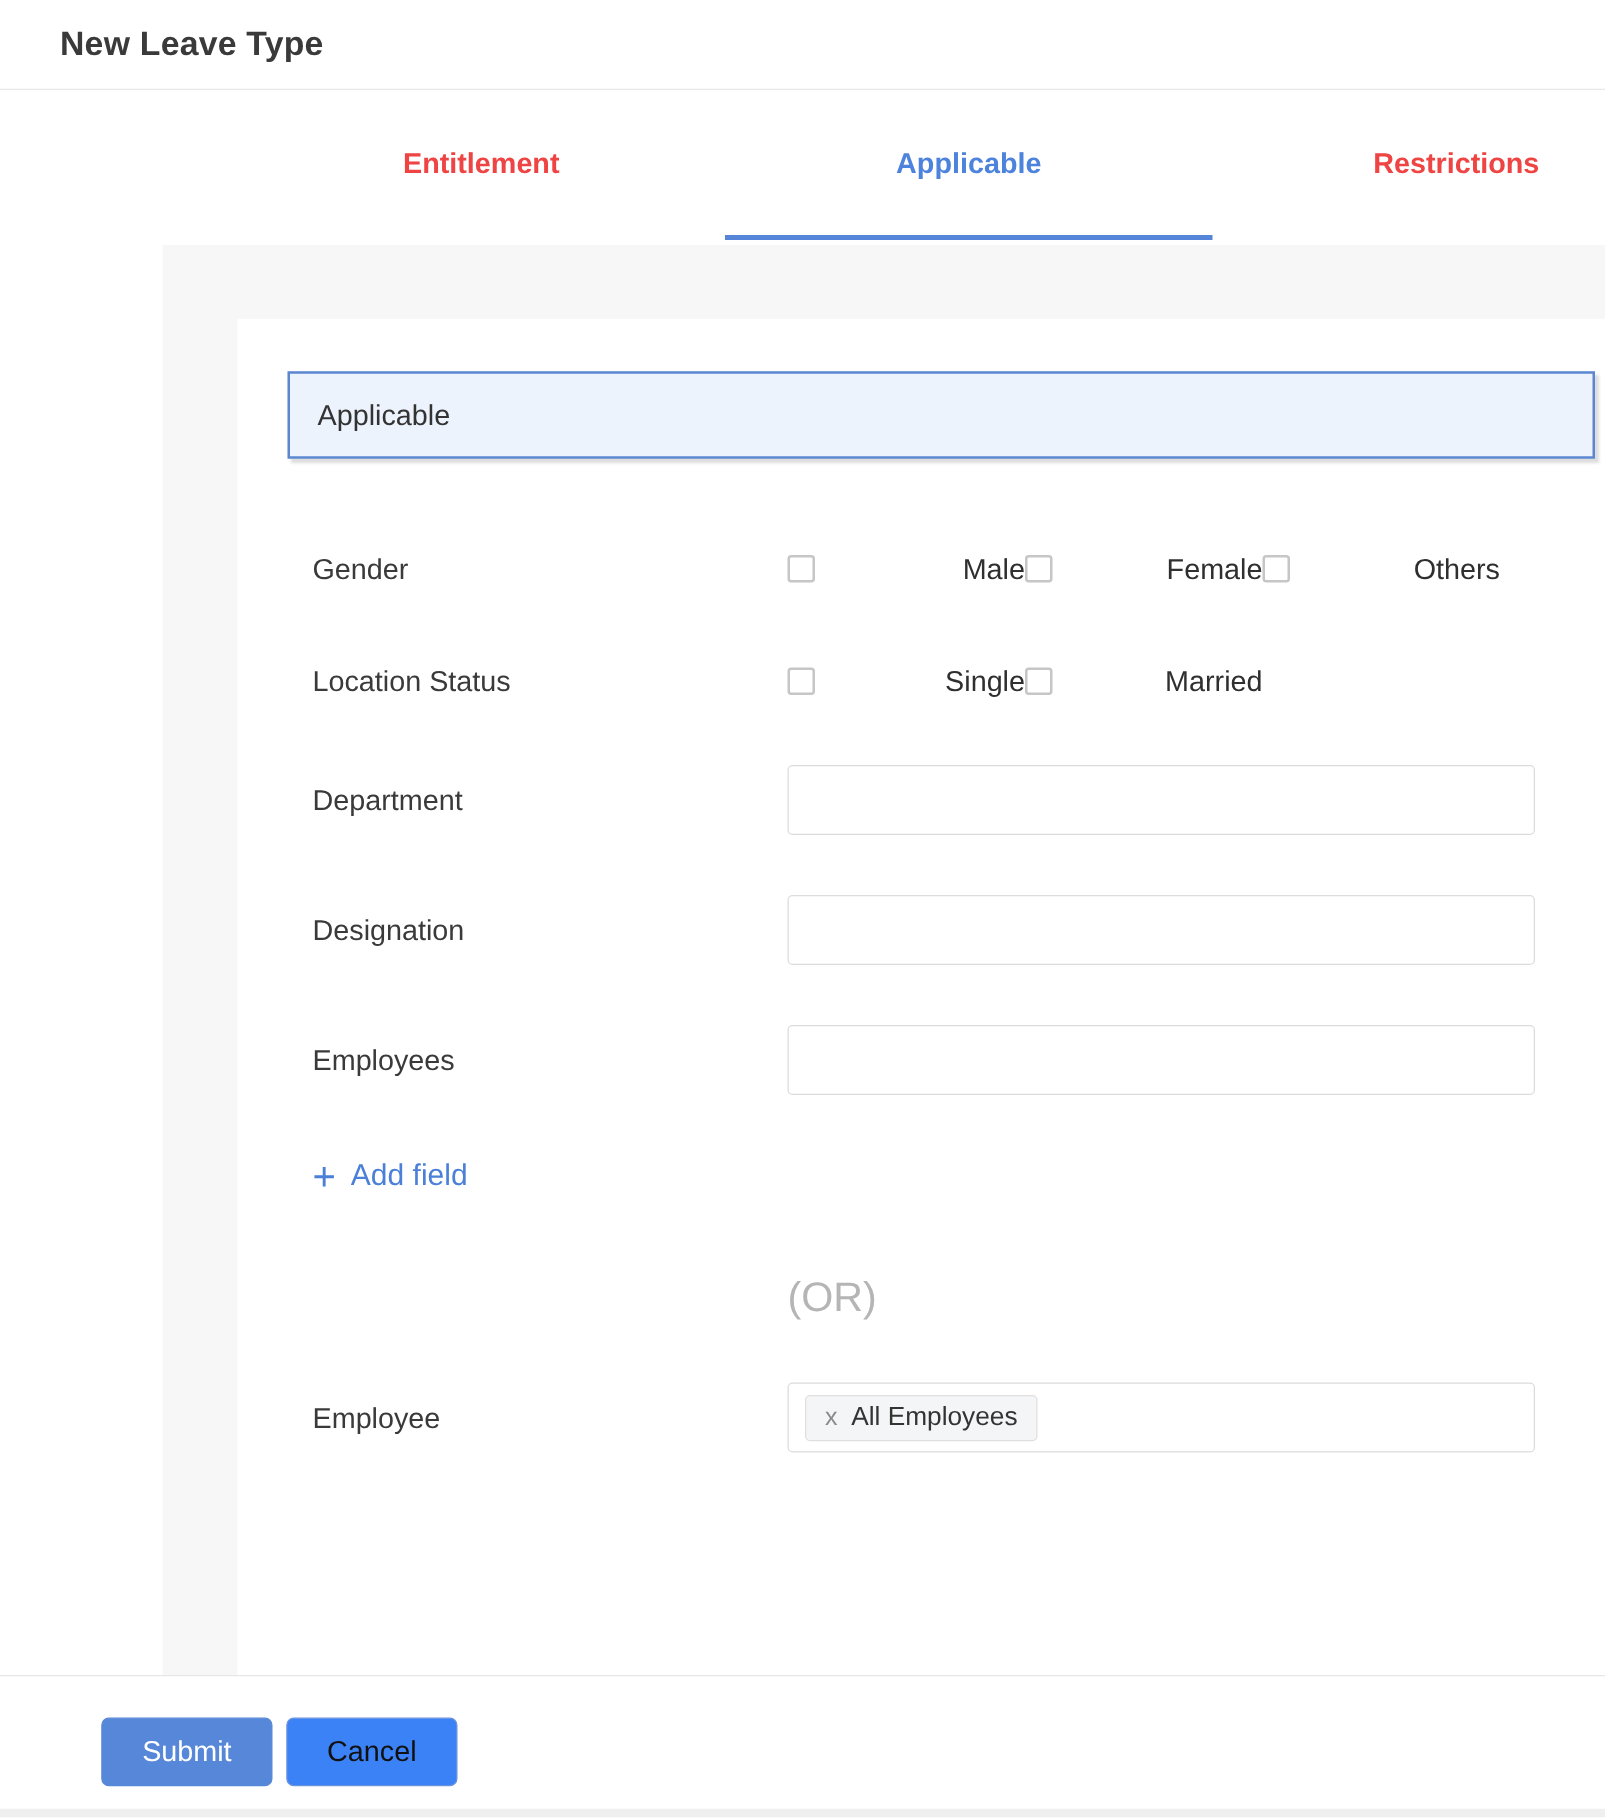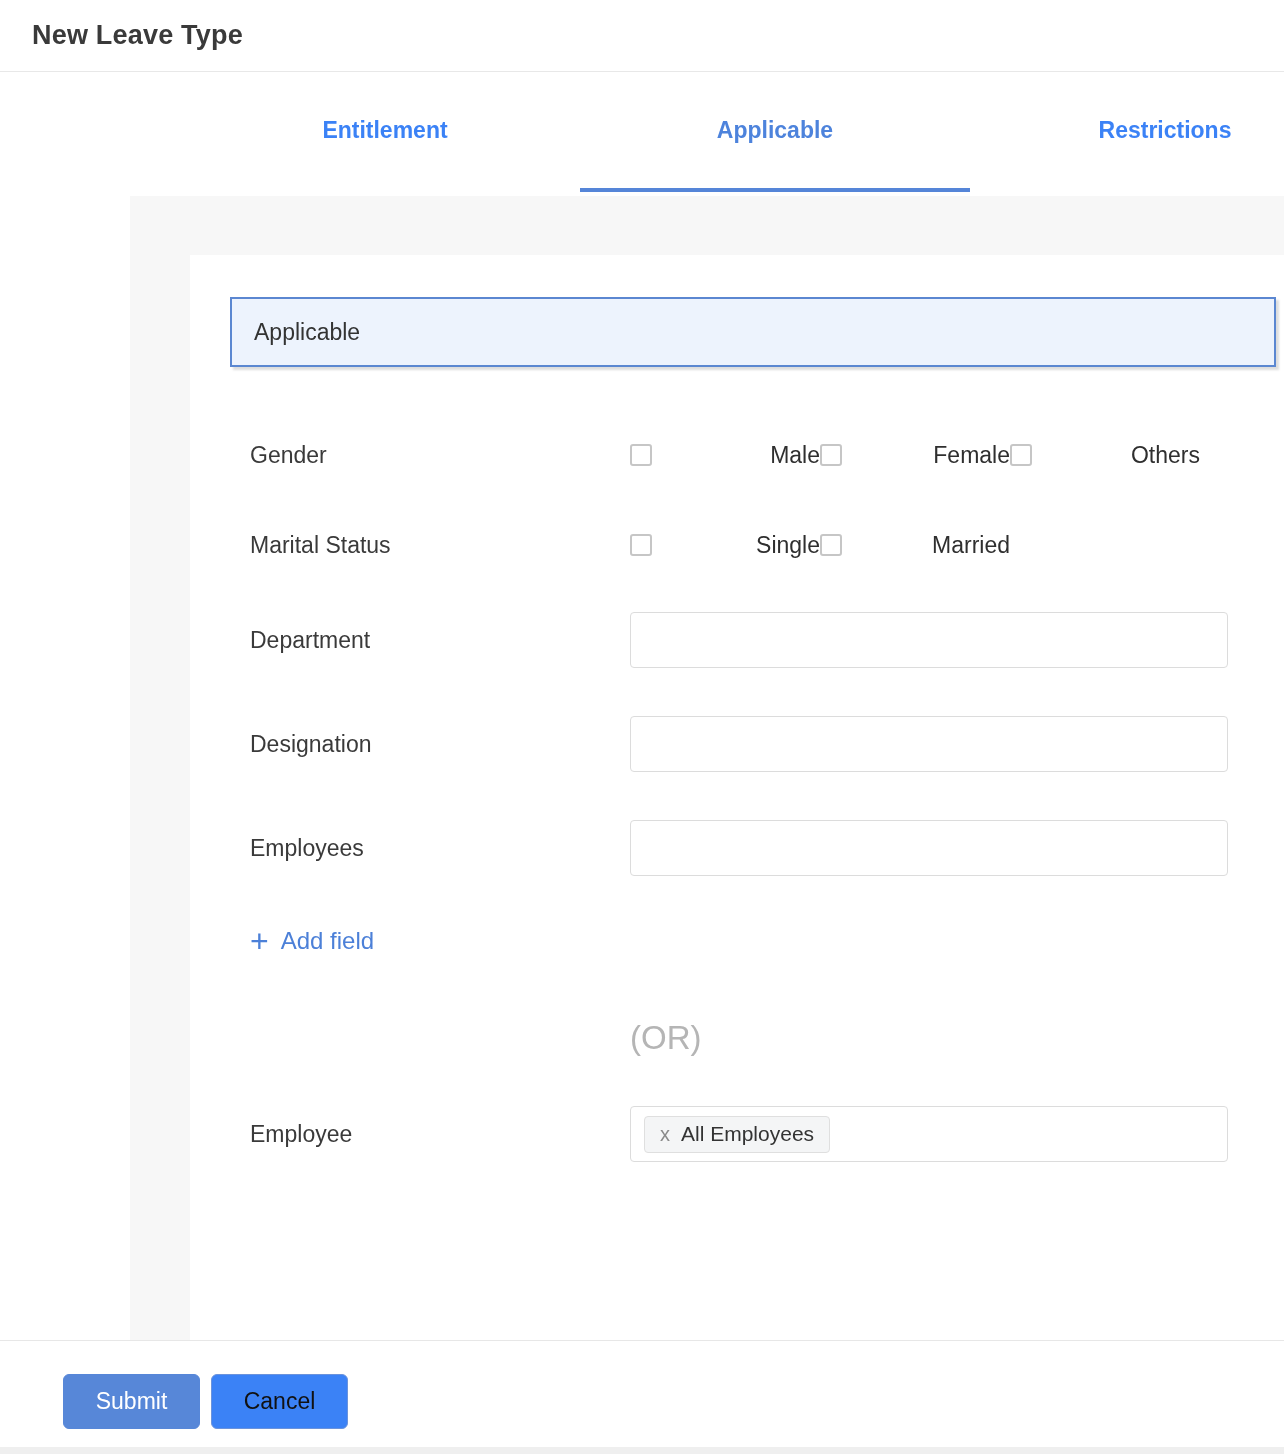--- a/index.html
+++ b/index.html
@@ -10,31 +10,31 @@
     color: #3c3c3c;
     overflow: hidden;
   }
   .page { width: 1284px; height: 1454px; display: flex; flex-direction: column; }
 
   
   .header {
     height: 72px; background: #fff;
     border-bottom: 1px solid #e8e8e8;
     display: flex; align-items: center;
-    padding-left: 32px;
+    padding-left: 48px;
   }
   .header h1 { font-size: 27px; font-weight: 700; color: #3a3a3a; letter-spacing: .2px; }
 
   
   .tabs-row { height: 124px; background: #fff; }
   .tabs { margin-left: 190px; width: 1170px; height: 124px; display: flex; }
   .tab {
     width: 390px; height: 120px;
     display: flex; align-items: center; justify-content: center;
-    font-size: 23px; font-weight: 700; color: #3b82f6;
+    font-size: 23px; font-weight: 700; color: #ef4444;
     border-bottom: 4px solid transparent;
     cursor: pointer;
   }
   .tab.active { color: #4d83dc; border-bottom-color: #5585d8; }
 
   
   .content { height: 1144px; position: relative; background: #fff; }
   .gray-bg { position: absolute; left: 130px; top: 0; right: 0; bottom: 0; background: #f7f7f7; }
   .card { position: absolute; left: 190px; top: 59px; right: 0; height: 1085px; background: #ffffff; }
 
@@ -93,21 +93,21 @@
     padding: 0 15px; background: #f4f5f6;
     border: 1px solid #dfdfdf; border-radius: 4px;
     font-size: 21px; color: #333;
   }
   .chip .chip-x { color: #8a8a8a; margin-right: 11px; font-size: 20px; cursor: pointer; }
 
   
   .footer {
     height: 107px; background: #fff;
     border-top: 1px solid #e7e7e7;
-    padding: 33px 0 0 63px;
+    padding: 33px 0 0 81px;
     display: flex; align-items: flex-start;
   }
   .btn { height: 55px; width: 137px; border-radius: 6px; font-size: 23px;
     font-family: "Liberation Sans", sans-serif; cursor: pointer; }
   .btn-submit { background: #5787d8; color: #ffffff; border: 1px solid #5787d8; }
   .btn-cancel { background: #3b82f6; color: #111111; border: 1px solid #6b93dc; margin-left: 11px; }
 
   .bottom-strip { height: 7px; background: #efefef; }
 </style>
 </head>
@@ -149,21 +149,21 @@
           </span>
           <span class="cb-item">
             <span class="cb-box"></span>
             <span class="cb-text">Others</span>
           </span>
         </div>
       </div>
 
       
       <div class="row row-marital">
-        <div class="flabel">Marital Status</div>
+        <div class="flabel">Location Status</div>
         <div class="control">
           <span class="cb-item">
             <span class="cb-box"></span>
             <span class="cb-text">Single</span>
           </span>
           <span class="cb-item">
             <span class="cb-box"></span>
             <span class="cb-text">Married</span>
           </span>
         </div>

